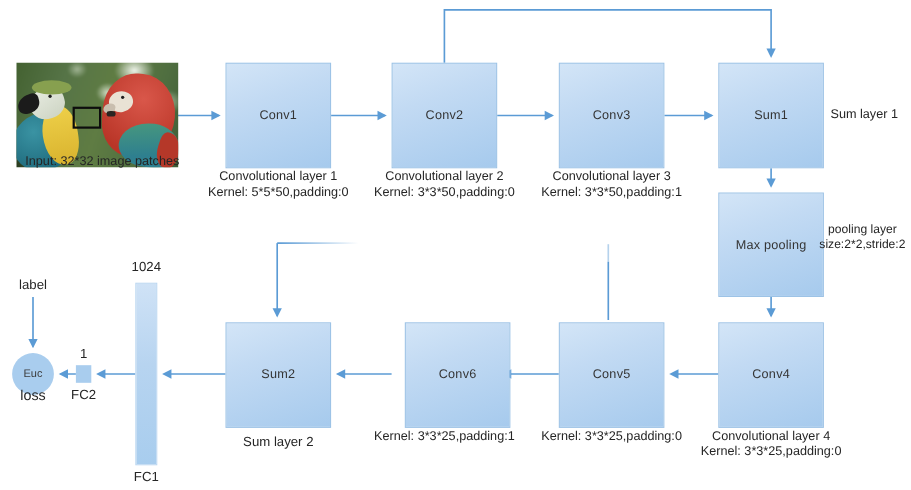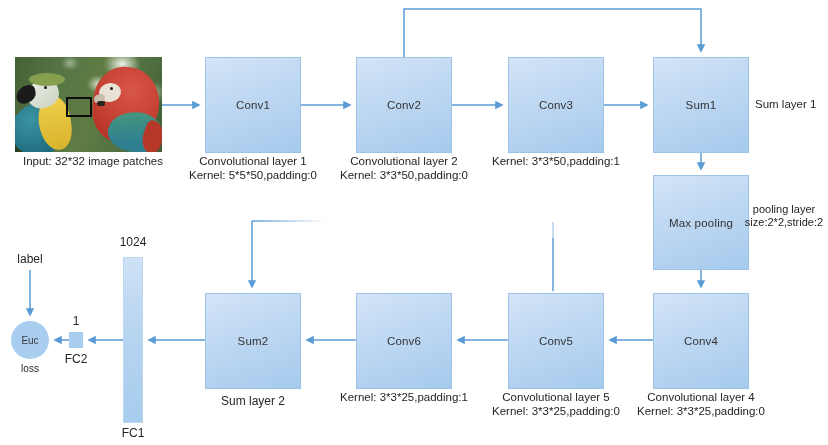--- a/index.html
+++ b/index.html
@@ -97,21 +97,21 @@
       <div class="blob" style="left:78px;top:10px;width:66px;height:76px;background:radial-gradient(circle at 55% 30%,#d9574a,#b93527 78%);border-radius:48% 52% 55% 45%;transform:rotate(5deg);"></div>
       <div class="blob" style="left:84px;top:26px;width:22px;height:19px;background:#e9e2d4;border-radius:50%;transform:rotate(-10deg);"></div>
       <div class="blob" style="left:95px;top:30px;width:3px;height:3px;background:#1e1e1e;border-radius:50%;"></div>
       <div class="blob" style="left:79px;top:37px;width:11px;height:9px;background:#c9beae;border-radius:60% 40% 60% 40%;"></div>
       <div class="blob" style="left:82px;top:44px;width:8px;height:5px;background:#2a2522;border-radius:40%;"></div>
       <div class="blob" style="left:93px;top:55px;width:54px;height:40px;background:linear-gradient(170deg,#4a9a7c 0%,#2e7f8f 70%);border-radius:55% 45% 40% 45%;transform:rotate(8deg);"></div>
       <div class="blob" style="left:128px;top:64px;width:20px;height:32px;background:#b53829;border-radius:30% 70% 40% 60%;transform:rotate(18deg);"></div>
     </div>
     <div class="patch"></div>
   </div>
-  <div class="cap" style="left:4px;top:154px;width:178px;">Input: 32*32 image patches</div>
+  <div class="cap" style="left:4px;top:140px;width:178px;">Input: 32*32 image patches</div>
 
   <div class="node" style="left:205px;top:57px;">
       <span>Conv1</span>
     </div>
   <div class="node" style="left:356px;top:57px;">
       <span>Conv2</span>
     </div>
   <div class="node" style="left:508px;top:57px;">
       <span>Conv3</span>
     </div>
@@ -121,65 +121,65 @@
   <div class="node" style="left:653px;top:175px;height:95px;">
       <span>Max pooling</span>
     </div>
 
   <div class="node" style="left:653px;top:293px;">
       <span>Conv4</span>
     </div>
   <div class="node" style="left:508px;top:293px;">
       <span>Conv5</span>
     </div>
-  <div class="node" style="left:356px;top:293px;">
+  <div class="node" style="left:368px;top:293px;">
       <span>Conv6</span>
     </div>
   <div class="node" style="left:205px;top:293px;">
       <span>Sum2</span>
     </div>
 
   <div class="cap" style="left:168px;top:154px;width:170px;">
     <div>Convolutional layer 1</div>
     <div class="l2">Kernel: 5*5*50,padding:0</div>
   </div>
   <div class="cap" style="left:319px;top:154px;width:170px;">
     <div>Convolutional layer 2</div>
     <div class="l2">Kernel: 3*3*50,padding:0</div>
   </div>
   <div class="cap" style="left:471px;top:154px;width:170px;">
+    <div>Convolutional layer 3</div>
     <div class="l2">Kernel: 3*3*50,padding:1</div>
   </div>
 
   <div class="sidecap" style="left:755px;top:97px;">Sum layer 1</div>
   <div class="sidecap" style="left:740px;top:203px;width:88px;text-align:center;font-size:11px;">
     <div>pooling layer</div>
     <div>size:2*2,stride:2</div>
   </div>
 
   <div class="cap" style="left:616px;top:390px;width:170px;">
     <div>Convolutional layer 4</div>
     <div class="l2">Kernel: 3*3*25,padding:0</div>
   </div>
   <div class="cap" style="left:471px;top:390px;width:170px;">
-    <div>Convolutional layer 5</div>
     <div class="l2">Kernel: 3*3*25,padding:0</div>
   </div>
   <div class="cap" style="left:319px;top:390px;width:170px;">
     <div class="l2">Kernel: 3*3*25,padding:1</div>
   </div>
   <div class="cap" style="left:168px;top:394px;width:170px;font-size:12px;">Sum layer 2</div>
 
   <div class="cap" style="left:111px;top:235px;width:44px;font-size:12px;">1024</div>
   <div class="fc1bar"></div>
   <div class="cap" style="left:111px;top:426px;width:44px;font-size:12px;">FC1</div>
 
   <div class="cap" style="left:62px;top:314px;width:28px;font-size:12px;">1</div>
   <div class="fc2box"></div>
   <div class="cap" style="left:55px;top:352px;width:42px;font-size:12px;">FC2</div>
 
   <div class="cap" style="left:10px;top:252px;width:40px;font-size:12px;">label</div>
   <div class="eucircle">
       <span>Euc</span>
     </div>
-  <div class="cap" style="left:11px;top:363px;width:38px;font-size:10px;">loss</div>
+  <div class="cap" style="left:11px;top:352px;width:38px;font-size:13px;">loss</div>
 
 </div>
 
 </body></html>

